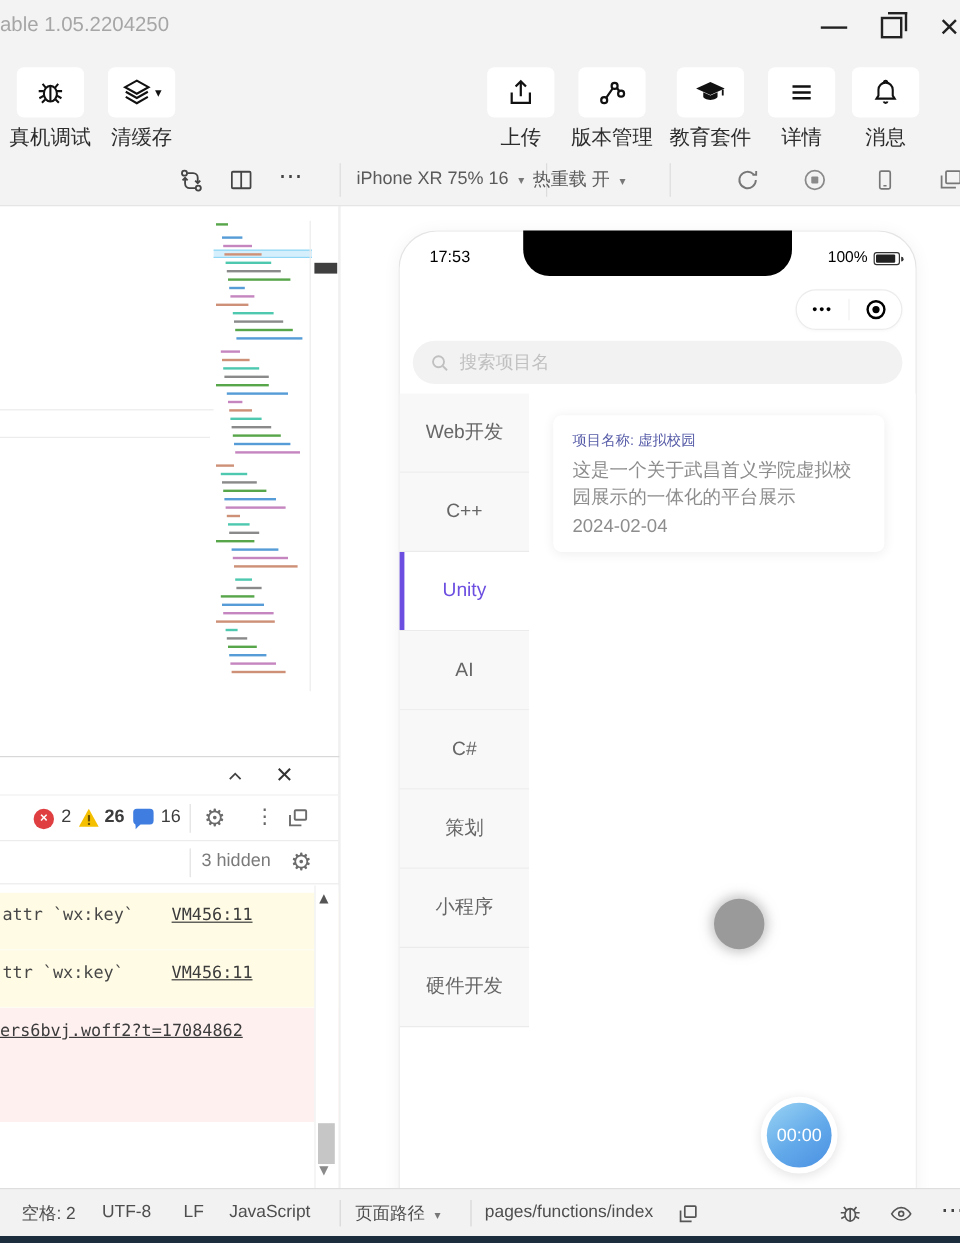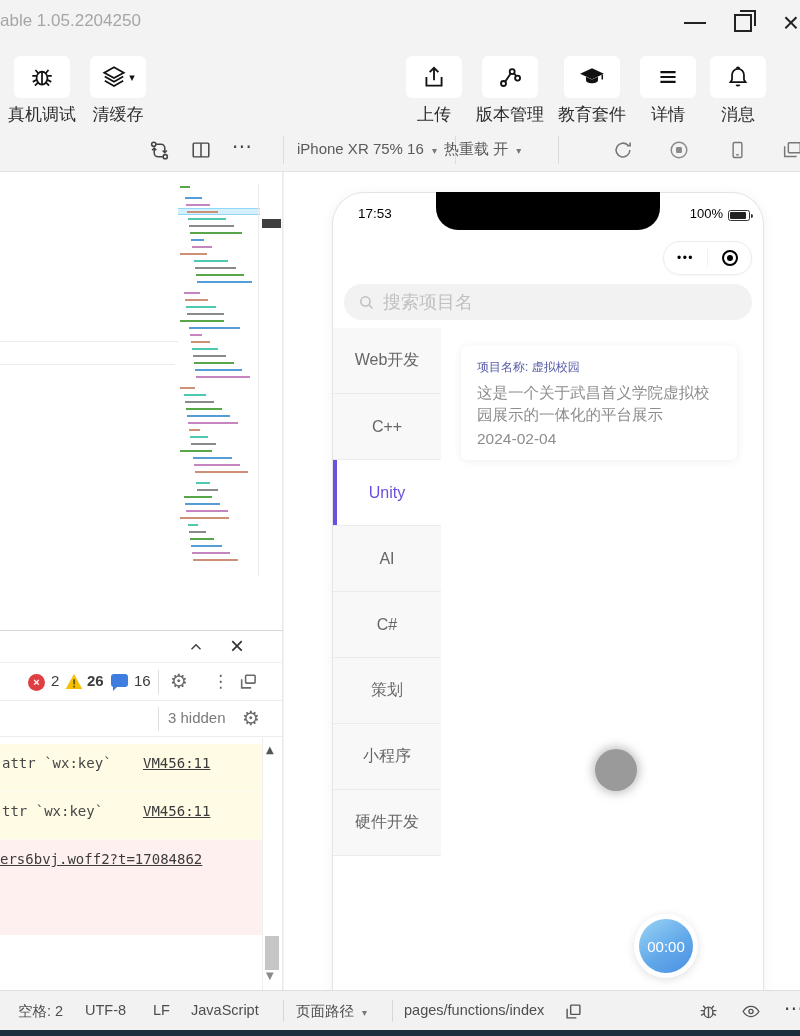--- a/index.html
+++ b/index.html
@@ -89,21 +89,21 @@
   .batt { position:relative; width:22px; height:11px; border:1px solid #333; border-radius:2.5px; }
   .batt::before { content:""; position:absolute; left:1px; top:1px; bottom:1px; width:16px; background:#222; border-radius:1px; }
   .batt::after { content:""; position:absolute; right:-4px; top:2.5px; width:2.5px; height:4px; background:#333; border-radius:0 2px 2px 0; }
   .capsule { position:absolute; top:48px; right:11px; width:89px; height:34px; border:1px solid #ececec; border-radius:17px; background:#fff; display:flex; align-items:center; box-shadow:0 1px 3px rgba(0,0,0,0.03); }
   .cap-dots { flex:1; text-align:center; font-size:12px; letter-spacing:1.5px; color:#000; cursor:pointer; }
   .cap-div { width:1px; height:18px; background:#f0f0f0; }
   .cap-circle { flex:1; display:flex; justify-content:center; cursor:pointer; }
   .cap-ring { width:16px; height:16px; border:2px solid #000; border-radius:50%; display:flex; align-items:center; justify-content:center; }
   .cap-dot { width:6px; height:6px; background:#000; border-radius:50%; }
   .p-search { position:absolute; top:91px; left:11px; right:11px; height:36px; background:#f2f2f2; border-radius:18px; display:flex; align-items:center; padding-left:14px; gap:8px; }
-  .p-search input { border:none; outline:none; background:transparent; font-size:18px; color:#555; width:300px; font-family:inherit; }
+  .p-search input { border:none; outline:none; background:transparent; font-size:15px; color:#555; width:300px; font-family:inherit; }
   .p-search input::placeholder { color:#c0c0c0; }
   .p-body { position:absolute; top:135px; left:0; right:0; bottom:0; display:flex; }
   .p-sidebar { width:108px; }
   .cat { position:relative; height:66px; background:#f8f8f8; border-bottom:1px solid #ebebeb; display:flex; align-items:center; justify-content:center; font-size:16px; color:#666; cursor:pointer; }
   .cat.active { background:#fff; color:#6c4ee0; }
   .cat.active::before { content:""; position:absolute; left:0; top:0; bottom:0; width:4px; background:#6c4ee0; }
   .p-content { position:relative; flex:1; background:#fff; }
   .p-card { position:absolute; top:18px; left:20px; right:26px; background:#fff; border-radius:7px; padding:13px 16px 12px; box-shadow:0 1px 10px rgba(0,0,0,0.07); }
   .card-title { color:#575ca8; font-size:12px; margin-bottom:6px; }
   .card-desc { color:#8d8d8d; font-size:15.5px; line-height:1.45; }

